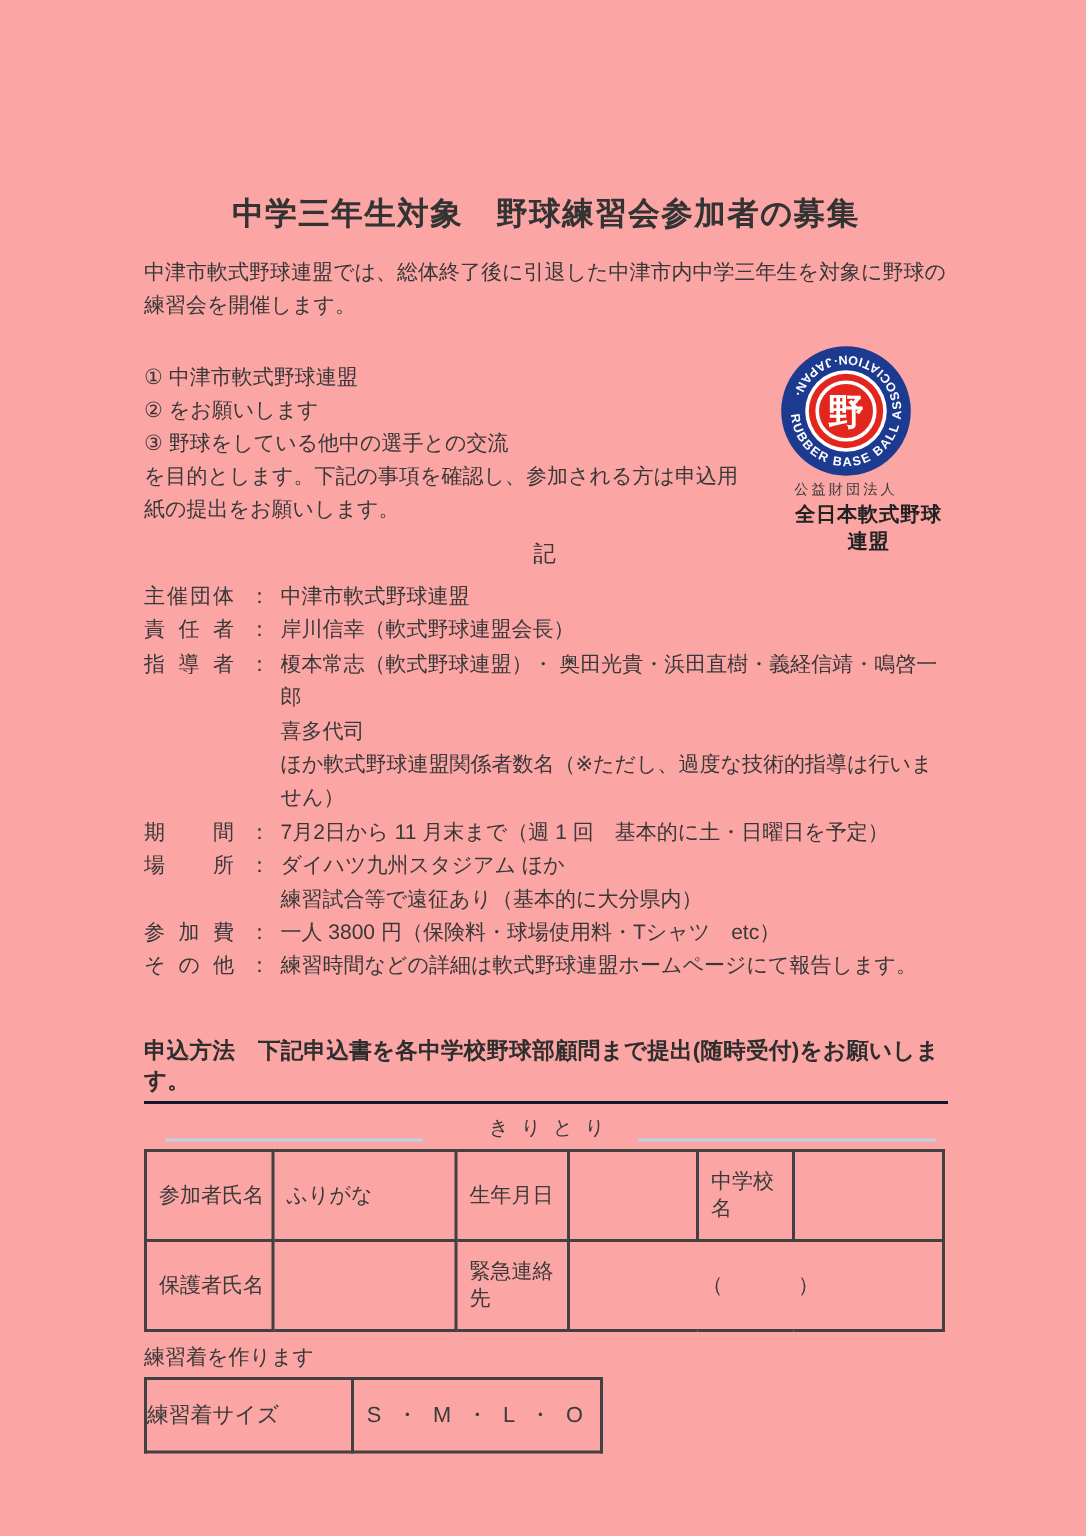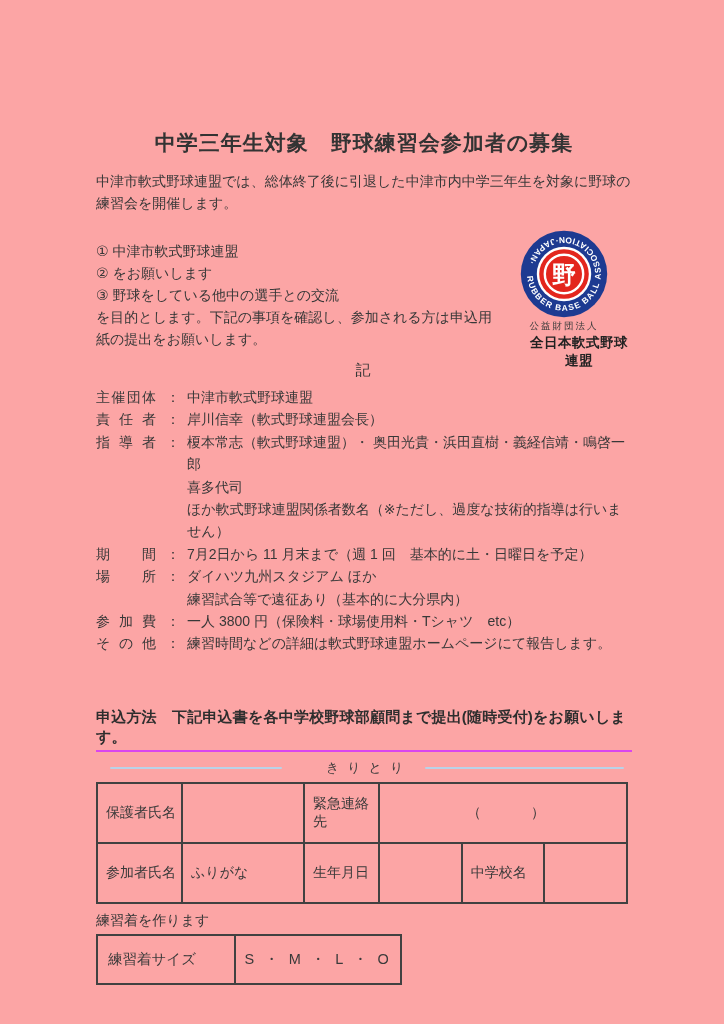--- a/index.html
+++ b/index.html
@@ -28,42 +28,42 @@
   .record-heading { margin-top:10px; text-align:center; font-size:15px; line-height:20px; letter-spacing:2px; }
 
   .details { margin-top:6px; font-size:14px; }
   .detail-row { display:flex; line-height:22.4px; }
   .detail-label { width:60px; text-align:justify; text-align-last:justify; flex:none; }
   .detail-colon { flex:none; margin:0 7px 0 10px; }
   .detail-value { flex:1; }
   .detail-cont { margin-left:91px; line-height:22.4px; }
 
   .application-heading {
-    margin-top:52px; font-size:15px; font-weight:bold; color:#2e2e2e;
+    margin-top:36px; font-size:15px; font-weight:bold; color:#2e2e2e;
     letter-spacing:0.2px; line-height:20px;
-    border-bottom:2px solid #d946ef; padding-bottom:3px;
+    border-bottom:2px solid #0f172a; padding-bottom:3px;
   }
 
-  .cutline-row { margin-top:7px; display:flex; align-items:center; }
+  .cutline-row { margin-top:7px; display:flex; align-items:flex-end; }
   .cutline { height:2px; background:#b9d2e8; border-radius:2px; }
   .cutline.left { width:172px; margin-left:14px; }
   .cutline.right { flex:1; margin-right:8px; }
   .cutline-label { font-size:13px; letter-spacing:8px; margin:0 14px 0 44px; color:#3a3a3a; white-space:nowrap; }
 
   table.form { border-collapse:collapse; table-layout:fixed; width:532px; margin-top:5px; }
   table.form td { border:2px solid #414141; font-size:14px; color:#3a3a3a; height:60px; vertical-align:middle; padding:0 0 0 8px; }
   td.c1 { width:85px; } td.c2 { width:122px; } td.c3 { width:75px; }
   td.c4 { width:86px; } td.c5 { width:64px; padding-left:5px; } td.c6 { width:100px; }
   td.furigana { vertical-align:top; padding-top:4px; font-size:10.5px; color:#4a4a4a; }
   td.phone { text-align:center; padding:0; font-size:15px; letter-spacing:2px; }
 
   .uniform-note { margin-top:6px; font-size:14px; line-height:20px; }
   table.size { border-collapse:collapse; table-layout:fixed; width:306px; margin-top:4px; }
   table.size td { border:2px solid #414141; font-size:14.5px; color:#3a3a3a; height:49px; vertical-align:middle; }
-  td.size-label { width:130px; padding-left:10px; }
+  td.size-label { width:130px; }
   td.size-value { width:156px; text-align:center; letter-spacing:3px; }
 </style>
 </head>
 <body>
 
 <div class="page">
   <div class="content">
 
     <div class="title">中学三年生対象　野球練習会参加者の募集</div>
 
@@ -141,32 +141,32 @@
 
     <div class="cutline-row">
       <div class="cutline left"></div>
       <div class="cutline-label">きりとり</div>
       <div class="cutline right"></div>
     </div>
 
     <table class="form">
       <tbody>
           <tr>
-        <td class="c1">保護者氏名</td>
-        <td class="c2"></td>
-        <td class="c3">緊急連絡先</td>
-        <td class="phone" colspan="3">（　　　）</td>
-      </tr>
-      <tr>
         <td class="c1">参加者氏名</td>
         <td class="c2 furigana">ふりがな</td>
         <td class="c3">生年月日</td>
         <td class="c4"></td>
         <td class="c5">中学校名</td>
         <td class="c6"></td>
+      </tr>
+      <tr>
+        <td class="c1">保護者氏名</td>
+        <td class="c2"></td>
+        <td class="c3">緊急連絡先</td>
+        <td class="phone" colspan="3">（　　　）</td>
       </tr>
     </tbody>
       </table>
 
     <div class="uniform-note">練習着を作ります</div>
 
     <table class="size">
       <tbody>
           <tr>
         <td class="size-label">練習着サイズ</td>

